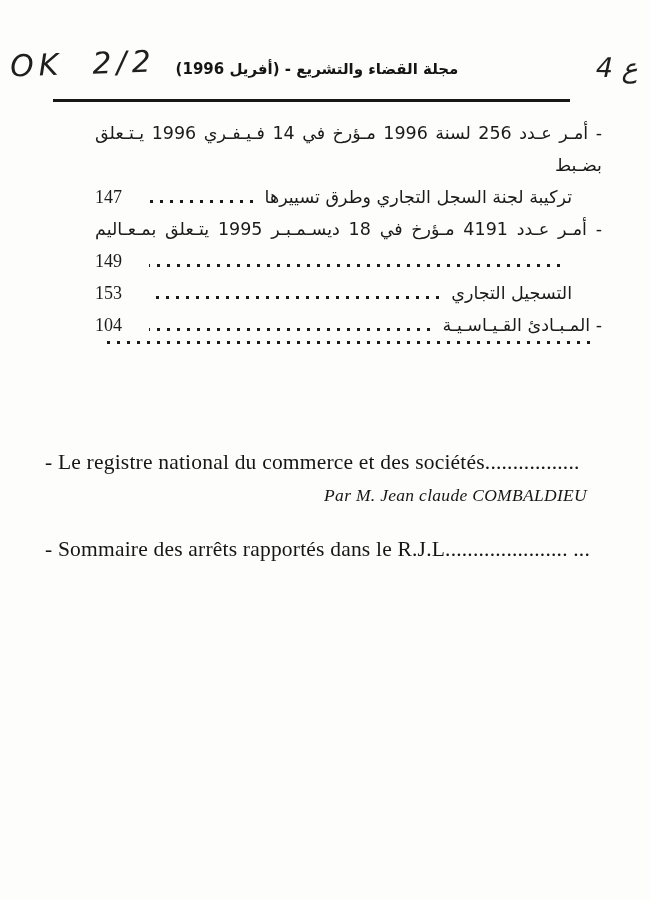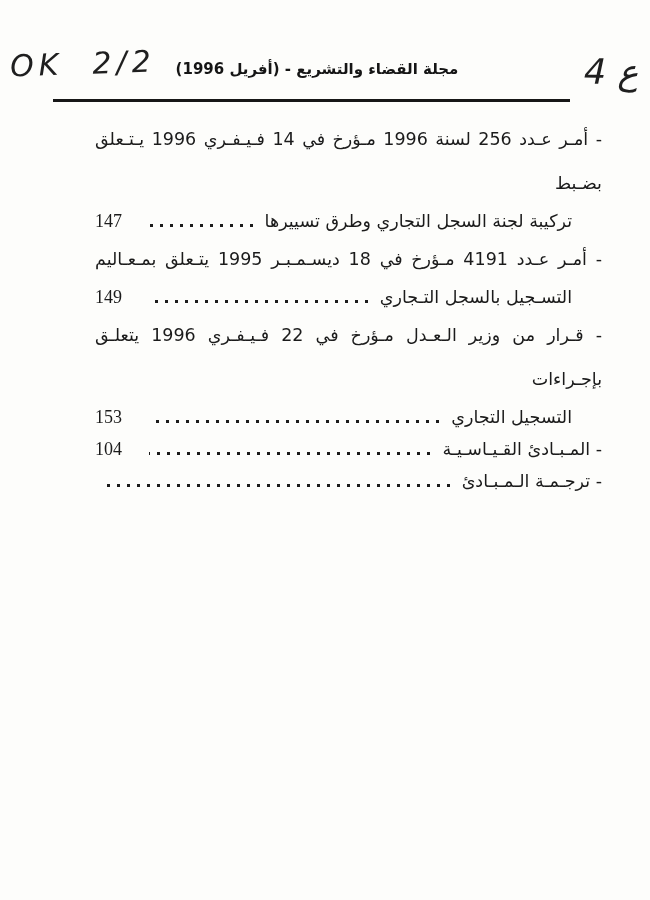--- a/index.html
+++ b/index.html
@@ -28,21 +28,21 @@
   .hw-left {
     left: 10px;
     top: 46px;
     font-size: 30px;
     letter-spacing: 5px;
     transform: rotate(-2deg);
   }
   .hw-right {
     right: 12px;
     top: 52px;
-    font-size: 35px;
+    font-size: 27px;
     letter-spacing: 14px;
     direction: ltr;
     transform: rotate(1deg);
   }
   .journal-title {
     position: absolute;
     top: 60px;
     left: 0;
     right: 16px;
     text-align: center;
@@ -66,21 +66,21 @@
     position: absolute;
     top: 117px;
     left: 95px;
     right: 48px;
     direction: rtl;
     font-family: "DejaVu Sans", sans-serif;
     font-size: 17.5px;
     color: #1b1b1b;
   }
   .toc-ar .l1 {
-    line-height: 44px;
+    line-height: 32px;
     text-align: justify;
     text-align-last: justify;
   }
   .toc-ar .l2 {
     display: flex;
     align-items: baseline;
     line-height: 32px;
     padding-right: 30px;
   }
   .toc-ar .l2.single {
@@ -150,48 +150,50 @@
       <div class="l2">
         <span class="t">تركيبة لجنة السجل التجاري وطرق تسييرها</span>
         <span class="leader"></span>
         <span class="pg">147</span>
       </div>
     </div>
 
     <div class="entry">
       <div class="l1">- أمـر عـدد 4191 مـؤرخ في 18 ديسـمـبـر 1995 يتـعلق بمـعـاليم</div>
       <div class="l2">
-        <span class="t">التسـجيل بالسجل التـجاري</span>
         <span class="leader"></span>
         <span class="pg">149</span>
       </div>
     </div>
 
     <div class="entry">
-      <div class="l1">- قـرار من وزير الـعـدل مـؤرخ في 22 فـيـفـري 1996 يتعلـق بإجـراءات</div>
       <div class="l2">
         <span class="t">التسجيل التجاري</span>
         <span class="leader"></span>
         <span class="pg">153</span>
       </div>
     </div>
 
 
     <div class="entry">
       <div class="l2 single">
         <span class="t">- المـبـادئ القـيـاسـيـة</span>
         <span class="leader"></span>
         <span class="pg">104</span>
       </div>
     </div>
 
     <div class="entry">
       <div class="l2 single">
-        <span class="t">- ترجـمـة الـمـبـادئ</span>
         <span class="leader"></span>
         <span class="pg"></span>
       </div>
     </div>
 
   </div>
 
+  <div class="toc-fr">
+    <div class="fr-line">- Le registre national du commerce et des sociétés.................</div>
+    <div class="fr-byline">Par M. Jean claude COMBALDIEU</div>
+    <div class="fr-line second">- Sommaire des arrêts rapportés dans le R.J.L...................... ...</div>
+  </div>
 
 </div>
 
 </body></html>

